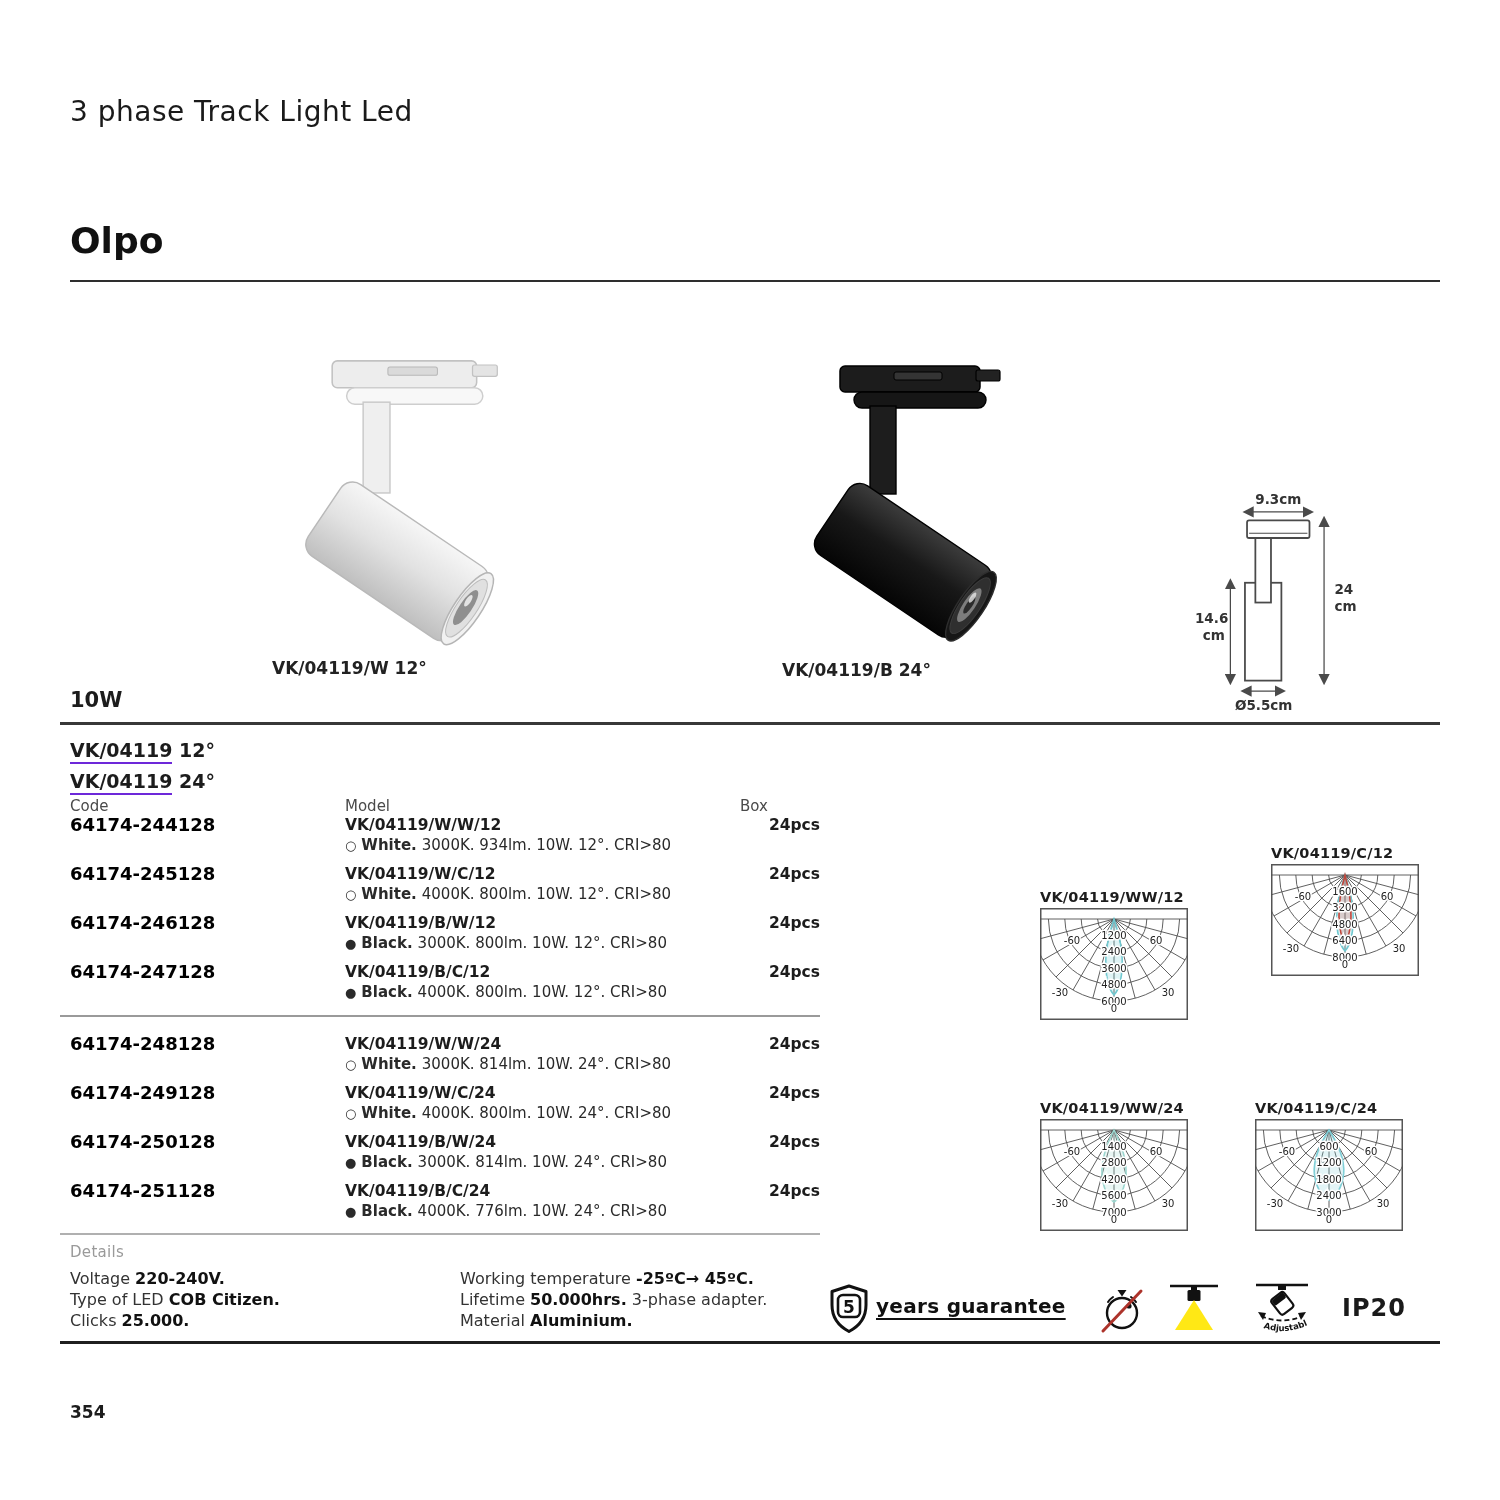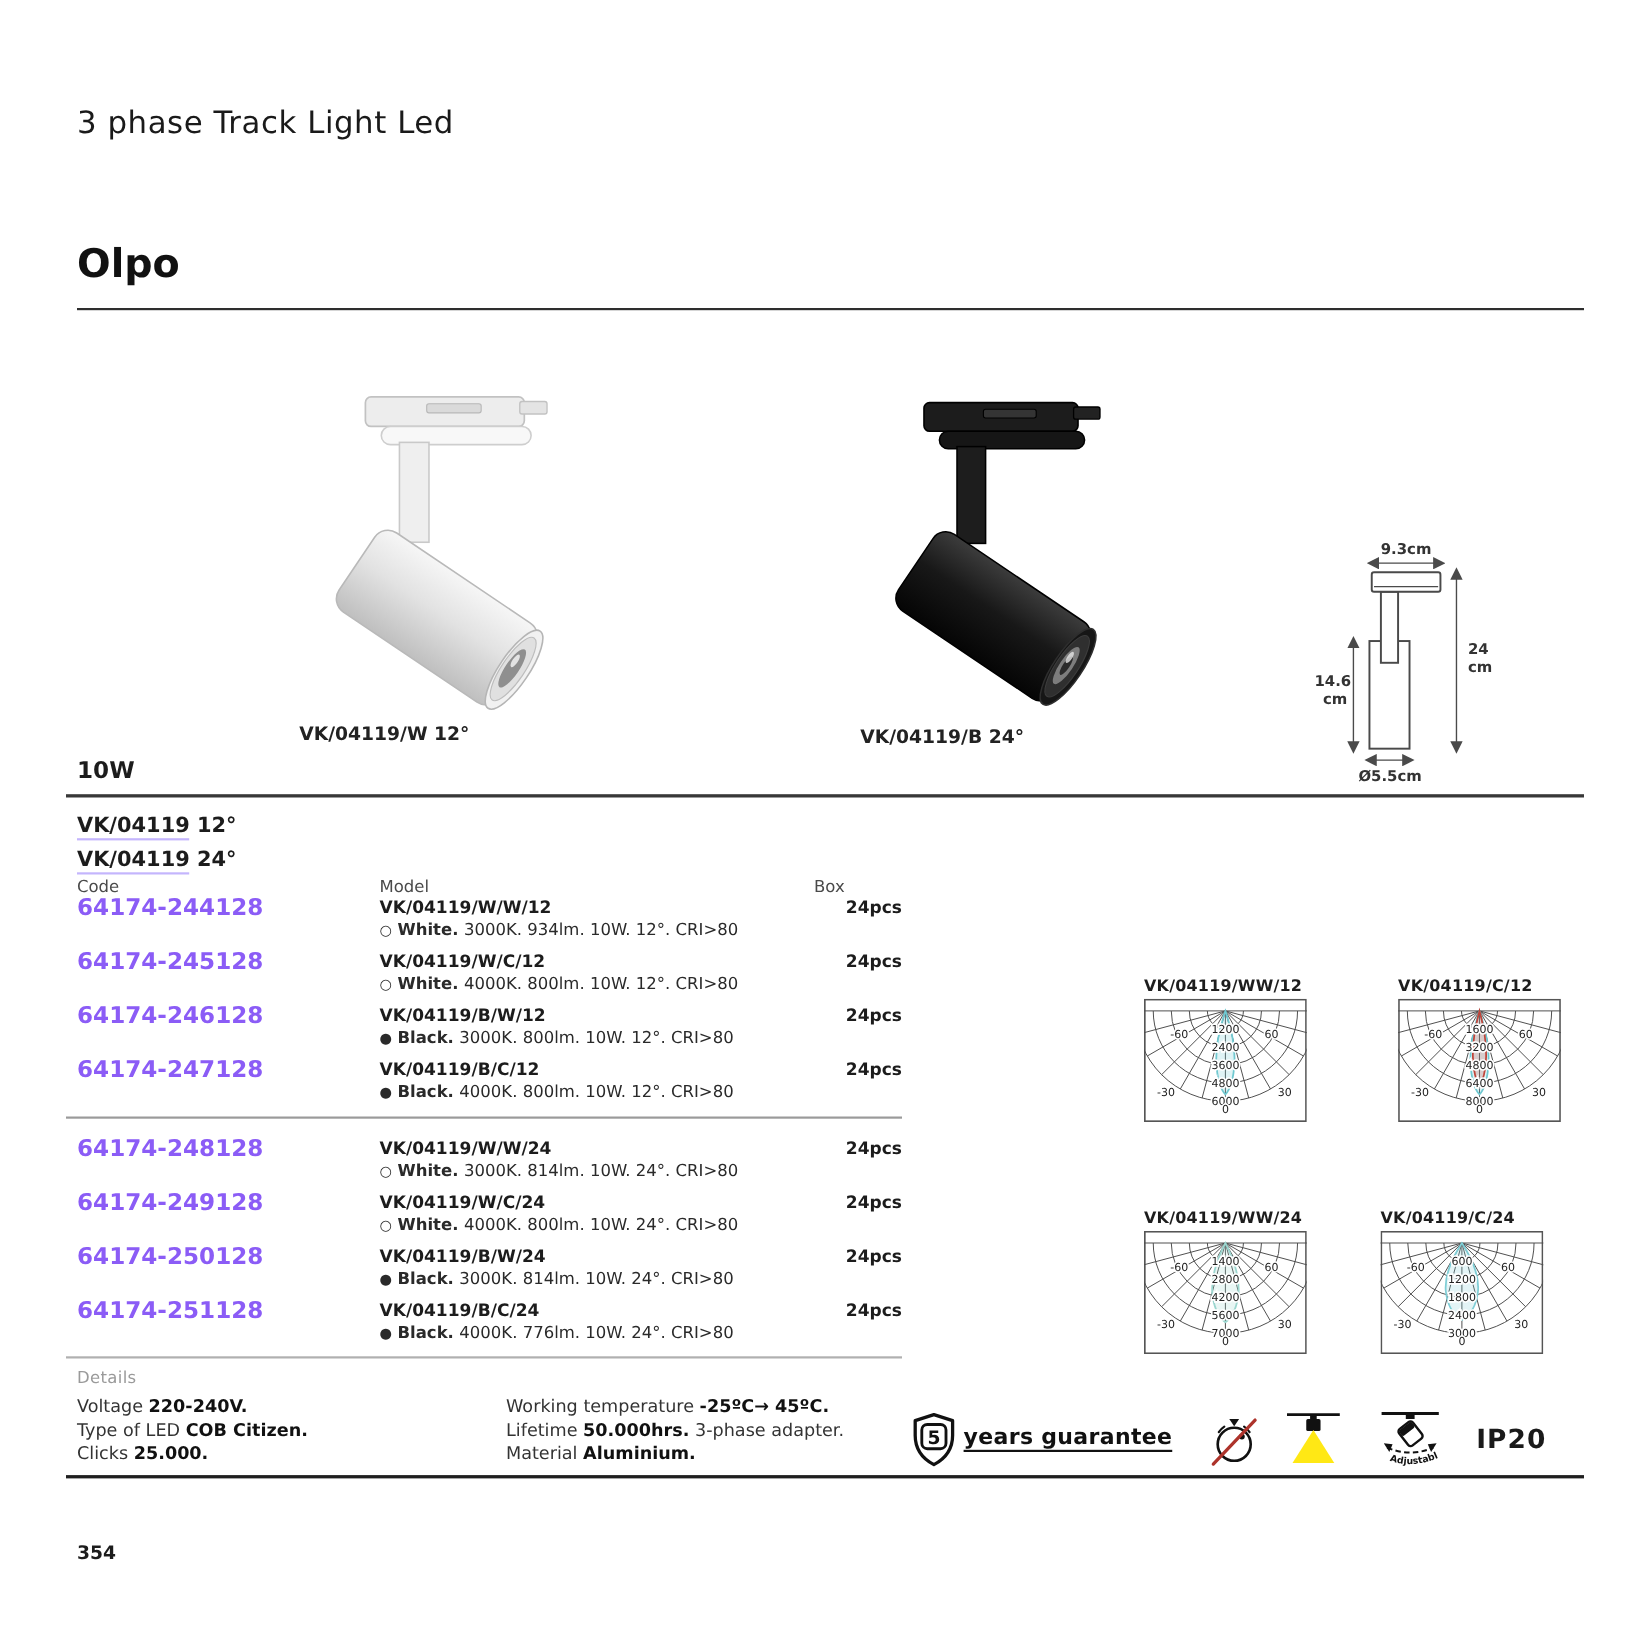--- a/index.html
+++ b/index.html
@@ -8,30 +8,30 @@
   .abs{position:absolute}
   .rule{position:absolute;background:#2e2e2e}
 
   .category-title{left:70px;top:95px;font-size:28px;font-weight:400;letter-spacing:.5px;color:#1a1a1a}
   .product-title{left:70px;top:220px;font-size:36px;font-weight:700;color:#111}
 
   .img-caption{width:240px;text-align:left;font-size:17px;font-weight:600;color:#222}
 
   .wattage{left:70px;top:688px;font-size:21px;font-weight:700}
   .variants{left:70px;top:735px;font-size:19px;font-weight:700;line-height:31px}
-  .variants .vlink{border-bottom:2px solid #c4b5fd;padding-bottom:1px}
+  .variants .vlink{border-bottom:2px solid #6d28d9;padding-bottom:1px}
 
   
   .ptable{left:70px;top:797px;width:750px}
   .phead{display:flex;height:18px;font-size:15px;color:#4a4a4a}
   .phead .hc{width:275px}
   .phead .hm{flex:1}
   .phead .hb{width:80px;text-align:left}
   .prow{display:flex;height:49px;align-items:flex-start}
-  .pcol-code{width:275px;font-size:21px;font-weight:700;color:#8b5cf6;line-height:20px}
+  .pcol-code{width:275px;font-size:18px;font-weight:700;color:#000000;line-height:20px}
   .pcol-model{flex:1}
   .pmodel{font-size:15.5px;font-weight:700;line-height:20px}
   .pdesc{font-size:15px;color:#2a2a2a;line-height:19px;margin-top:1px}
   .pdot{font-size:13px;margin-right:5px}
   .pcolor{font-weight:700;margin-right:5px}
   .pcol-box{width:80px;text-align:right;font-size:15.5px;font-weight:700;line-height:20px}
   .group-sep{height:2px;background:#9a9a9a;margin:4px 0 17px -10px;width:760px}
 
   
   .polar{position:absolute;width:160px}
@@ -242,21 +242,21 @@
         <text x="74" y="47.3" class="pl">2400</text>
         <text x="74" y="63.7" class="pl">3600</text>
         <text x="74" y="80.1" class="pl">4800</text>
         <text x="74" y="96.5" class="pl">6000</text>
         <text x="32" y="36" class="pl">-60</text>
         <text x="116" y="36" class="pl">60</text>
         <text x="20" y="88" class="pl">-30</text>
         <text x="128" y="88" class="pl">30</text>
         <text x="74" y="104" class="pl">0</text>
       </svg></div>
-    <div class="polar" style="left: 1255px; top: 889px; padding-left: 16px;"><div class="polar-title">VK/04119/C/12</div><svg width="148" height="112" viewBox="0 0 148 112">
+    <div class="polar" style="left: 1255px; top: 845px; padding-left: 16px;"><div class="polar-title">VK/04119/C/12</div><svg width="148" height="112" viewBox="0 0 148 112">
         <defs>
           <clipPath id="pc1">
             <rect x="0" y="11" width="148" height="101"></rect>
           </clipPath>
         </defs>
         <rect x="0.75" y="0.75" width="146.5" height="110.5" fill="#fff" stroke="#555" stroke-width="1.5"></rect>
         <line x1="74" y1="11" x2="-8.0" y2="11.0" class="pg"></line>
         <line x1="74" y1="11" x2="-5.2" y2="32.2" class="pg"></line>
         <line x1="74" y1="11" x2="3.0" y2="52.0" class="pg"></line>
         <line x1="74" y1="11" x2="16.0" y2="69.0" class="pg"></line>

